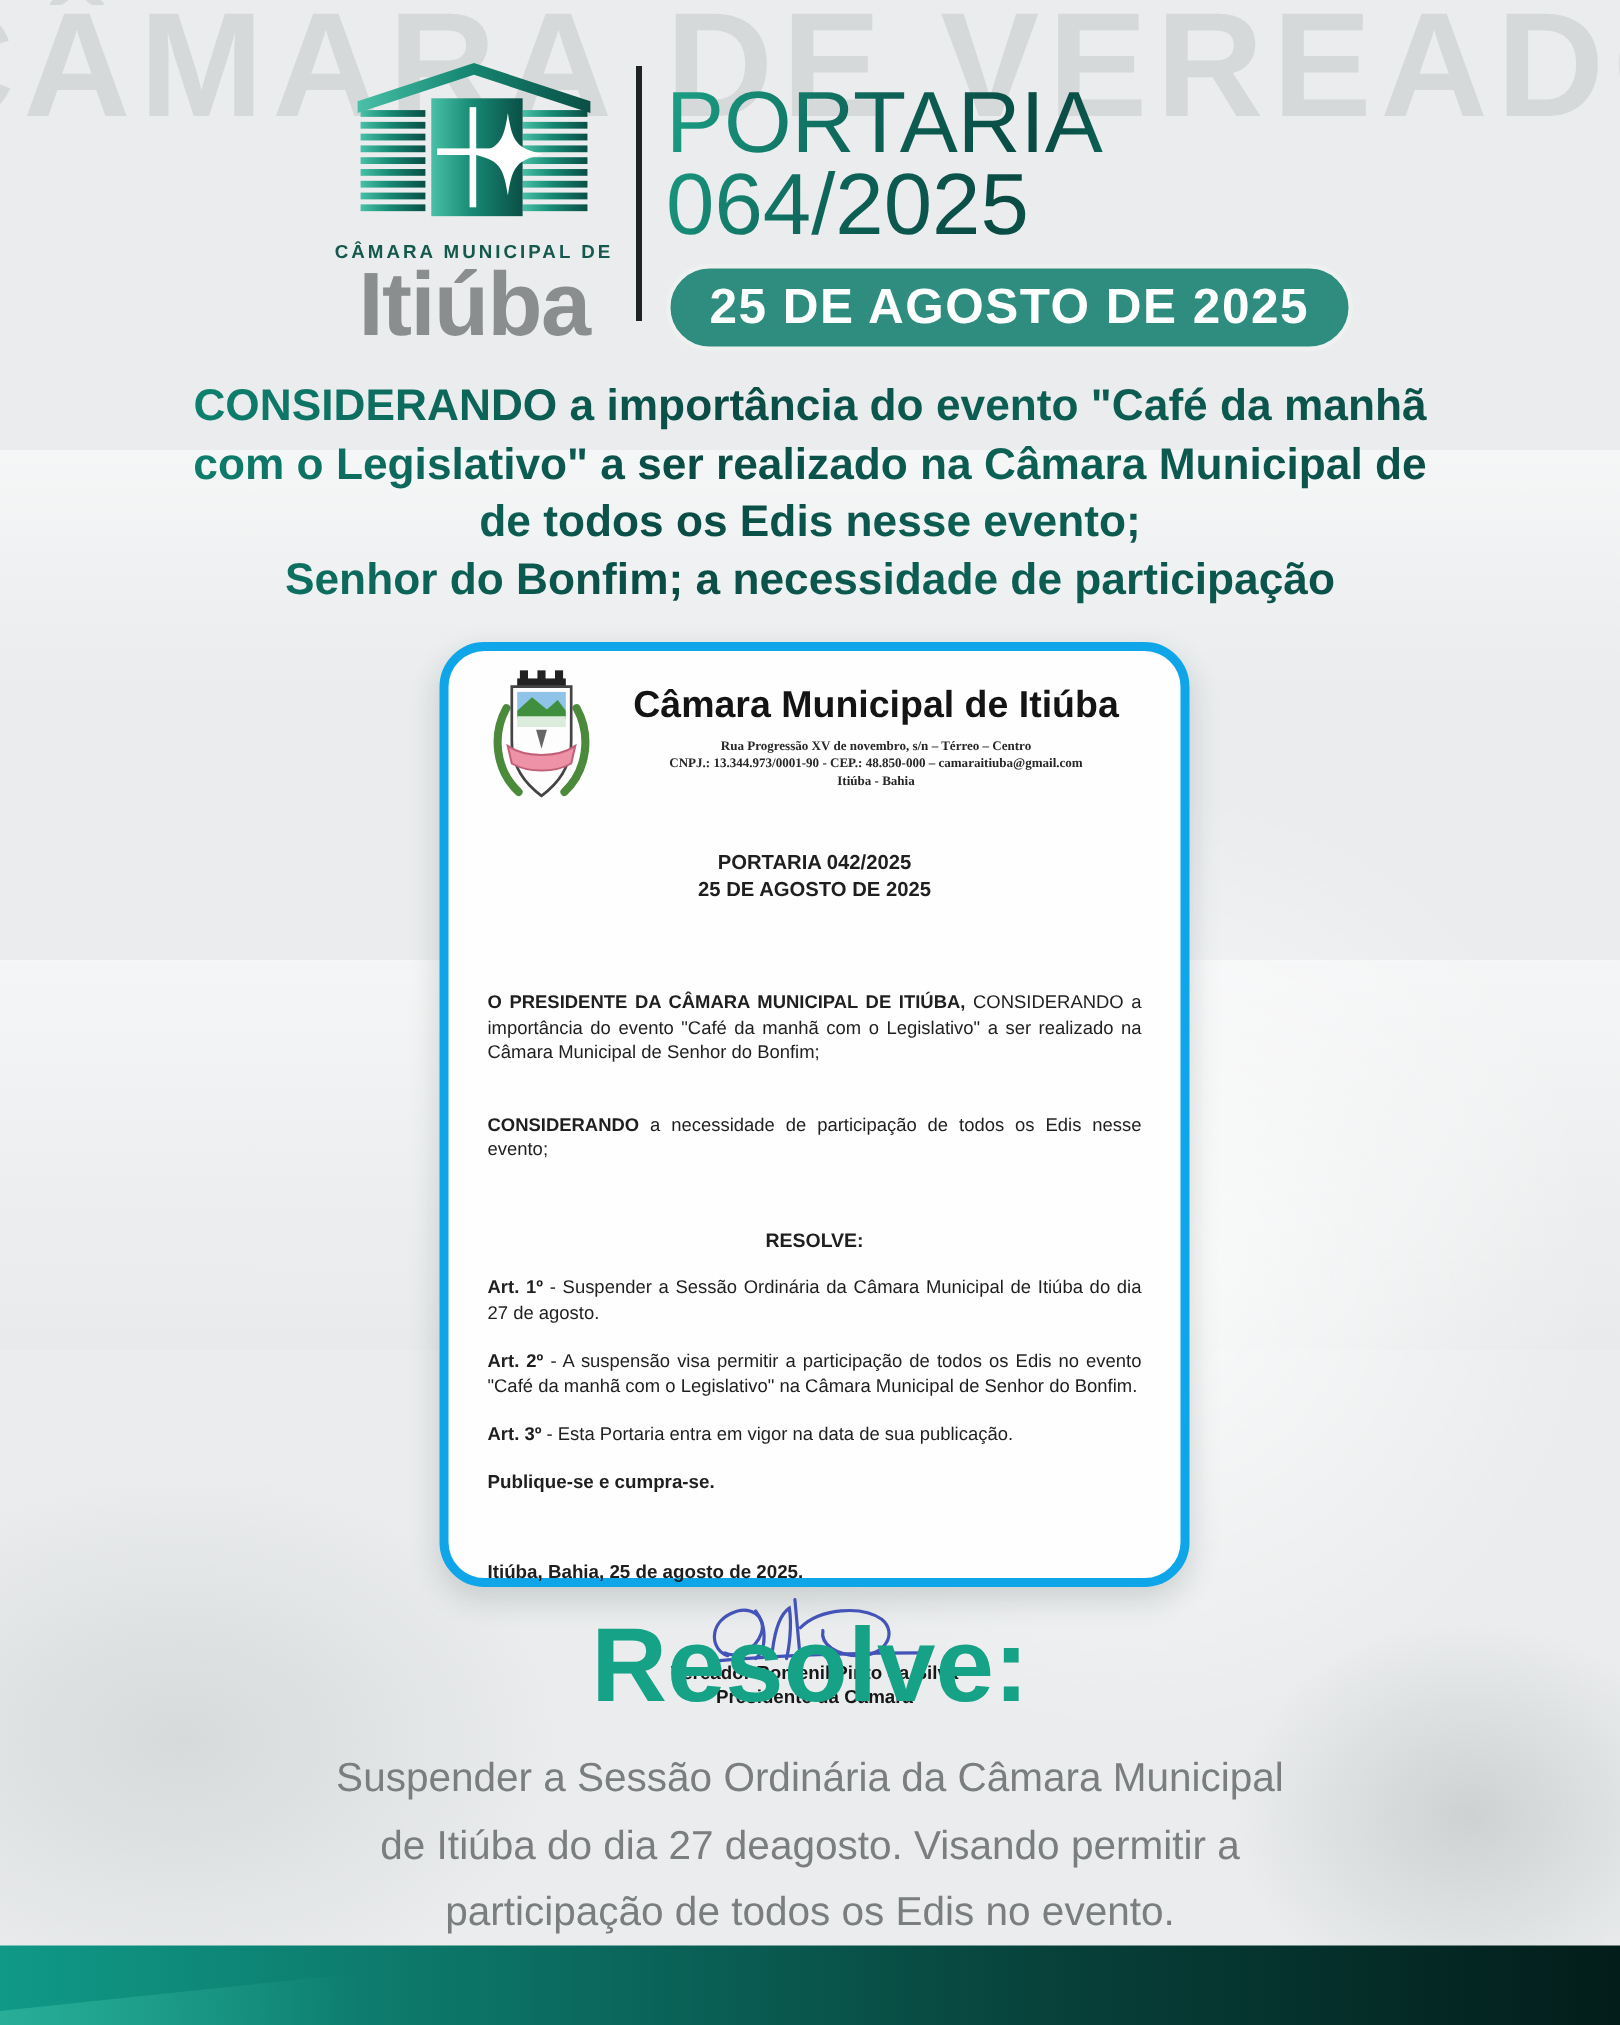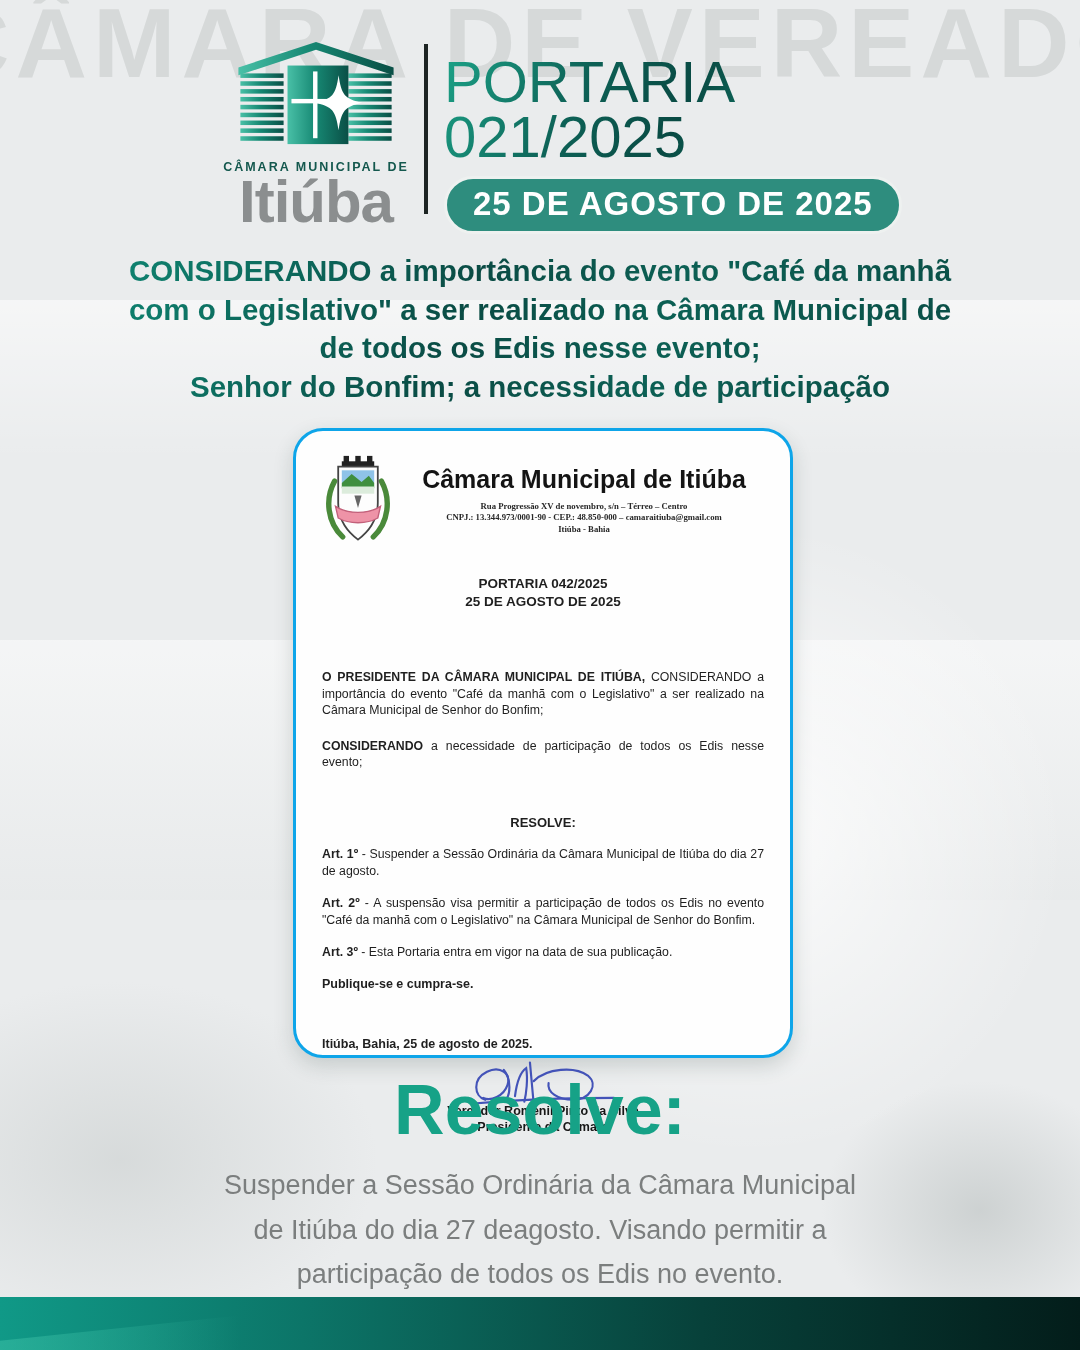--- a/index.html
+++ b/index.html
@@ -48,32 +48,32 @@
   .intro {
     position:absolute; top:252px; left:50%; transform:translateX(-50%);
     width:940px; text-align:center;
     font-weight:800; font-size:29.5px; line-height:38.6px;
     background:linear-gradient(110deg,#0f8a76 0%, #0a4b44 42%, #0c6054 62%, #0a4b44 100%);
     -webkit-background-clip:text; background-clip:text; color:transparent;
   }
   
   .doc-card {
     position:absolute; left:293px; top:428px; width:500px; height:630px;
-    background:#fefefe; border:3px solid #0ea5e9; border-radius:30px;
+    background:#fefefe; border:6px solid #0ea5e9; border-radius:30px;
     box-shadow:0 8px 20px rgba(40,60,55,.18);
-    padding:20px 26px; color:#1f1f1f;
+    padding:8px 26px; color:#1f1f1f;
   }
   .doc-header { display:flex; align-items:center; gap:10px; margin-top:4px; }
   .doc-header-text { flex:1; text-align:center; }
   .doc-org { font-size:25px; font-weight:bold; color:#141414; letter-spacing:0; }
   .doc-address { margin-top:7px; font-family:"Liberation Serif", serif; font-weight:bold;
     font-size:8.7px; line-height:11.5px; color:#272727; }
   .doc-title { margin-top:30px; text-align:center; font-weight:bold; font-size:13.5px; line-height:18px; }
   .doc-body { margin-top:58px; font-size:12.3px; line-height:16.6px; text-align:justify; }
-  .doc-p + .doc-p { margin-top:19px; }
+  .doc-p + .doc-p { margin-top:32px; }
   .doc-resolve { margin-top:44px; text-align:center; font-weight:bold; font-size:13px; }
   .doc-art { margin-top:16px; font-size:12.3px; line-height:16.6px; text-align:justify; }
   .doc-art + .doc-art { margin-top:16px; }
   .doc-publish { margin-top:16px; font-weight:bold; font-size:12.5px; }
   .doc-dateline { margin-top:46px; font-weight:bold; font-size:12.5px; }
   .sig-block { margin-top:4px; text-align:center; }
   .sig-svg { display:block; margin:0 auto -8px auto; }
   .sig-name { font-weight:bold; font-size:12.5px; line-height:16px; color:#171717; }
   b { font-weight:bold; }
   
@@ -155,21 +155,21 @@
 
         <path d="M104,36 C107,56 110,60 128,64 C110,68 107,72 104,92 C101,72 98,68 80,64 C98,60 101,56 104,36 Z" fill="#fff" transform="translate(4,0)"></path>
       </svg>
       <div class="logo-small">CÂMARA MUNICIPAL DE</div>
       <div class="logo-big">Itiúba</div>
     </div>
     <div class="divider"></div>
     <div class="title-block">
       <div class="main-title">
         <div>PORTARIA</div>
-        <div>021/2025</div>
+        <div>064/2025</div>
       </div>
       <div class="date-badge">25 DE AGOSTO DE 2025</div>
     </div>
   </div>
 
   <div class="intro">
     <div>CONSIDERANDO a importância do evento "Café da manhã</div>
     <div>com o Legislativo" a ser realizado na Câmara Municipal de</div>
     <div>de todos os Edis nesse evento;</div>
     <div>Senhor do Bonfim; a necessidade de participação</div>

